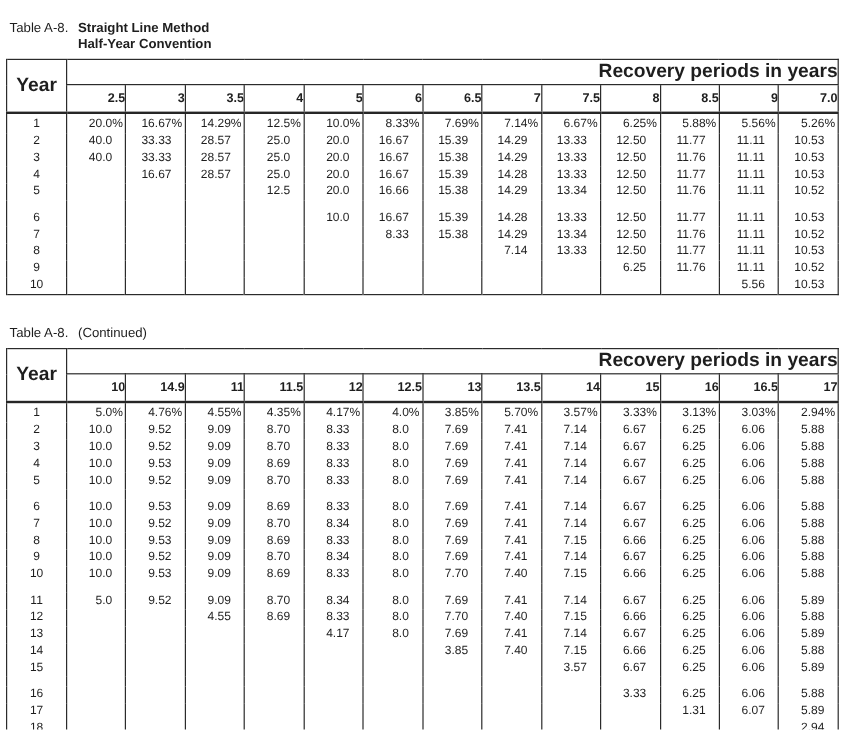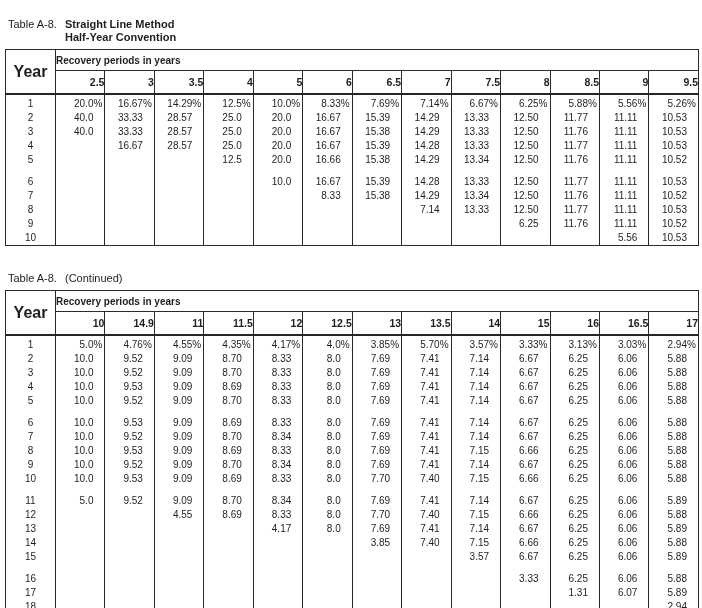--- a/index.html
+++ b/index.html
@@ -30,22 +30,22 @@
     overflow:hidden;
     white-space:nowrap;
   }
   .dep-table th.year-head {
     width:49px;
     font-weight:bold; font-size:16px;
     text-align:center;
     border-bottom:2px solid #262626;
   }
   .dep-table th.span-head {
-    font-weight:bold; font-size:10px;
-    height:20px; text-align:left;
+    font-weight:bold; font-size:16px;
+    height:20px; text-align:right;
     border-bottom:1px solid #2b2b2b;
   }
   .dep-table tr.period-row th {
     font-weight:bold; font-size:10.5px;
     height:22px; text-align:right;
     border-bottom:2px solid #262626;
   }
   .dep-table tbody td {
     font-size:10px; height:14px; line-height:14px;
     text-align:right; padding-right:2px;
@@ -80,21 +80,21 @@
           <th>3.5</th>
           <th>4</th>
           <th>5</th>
           <th>6</th>
           <th>6.5</th>
           <th>7</th>
           <th>7.5</th>
           <th>8</th>
           <th>8.5</th>
           <th>9</th>
-          <th>9.5</th>
+          <th>7.0</th>
         </tr>
       </thead>
       <tbody>
         <tr class="first-data">
           <td class="year-cell">1</td>
           <td><span class="num">20.0</span><span class="sfx">%</span></td>
           <td><span class="num">16.67</span><span class="sfx">%</span></td>
           <td><span class="num">14.29</span><span class="sfx">%</span></td>
           <td><span class="num">12.5</span><span class="sfx">%</span></td>
           <td><span class="num">10.0</span><span class="sfx">%</span></td>

